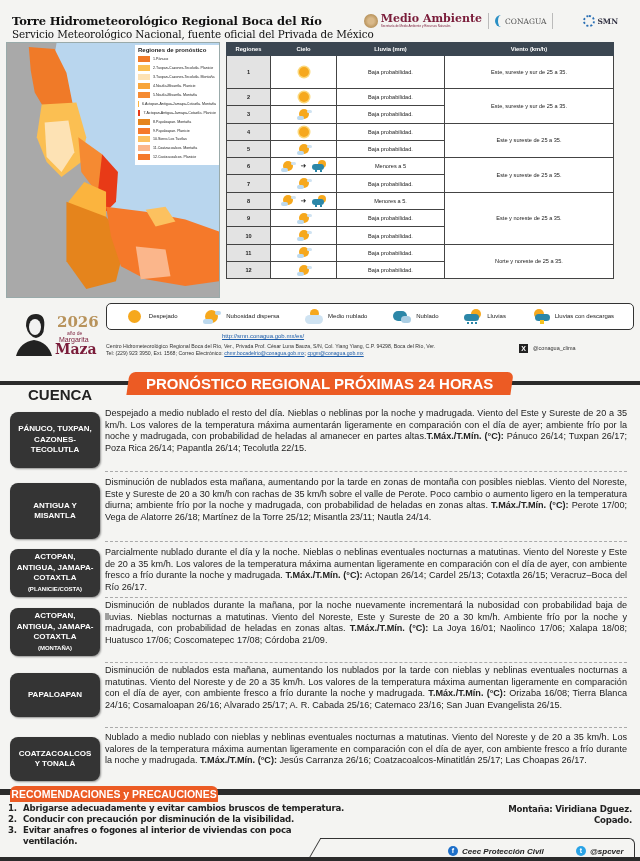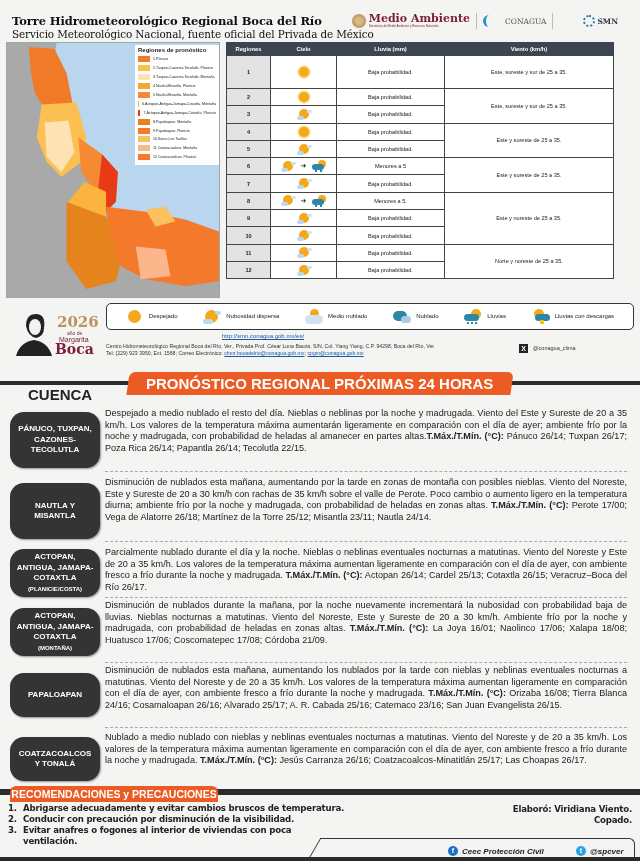--- a/index.html
+++ b/index.html
@@ -9,21 +9,21 @@
   
   .hdr { position: absolute; left: 0; top: 0; width: 640px; height: 42px; }
   .hdr-title { position: absolute; left: 12px; top: 14px; font-family: "DejaVu Serif", "Liberation Serif", serif; font-weight: bold; font-size: 11.5px; color: #111; letter-spacing: -0.1px; }
   .hdr-sub { position: absolute; left: 12px; top: 28px; font-family: "DejaVu Serif", "Liberation Serif", serif; font-size: 10.4px; color: #111; letter-spacing: -0.1px; }
   .logos { position: absolute; right: 22px; top: 10px; height: 22px; display: flex; align-items: center; gap: 6px; }
   .logo-ma { display: flex; align-items: center; gap: 3px; }
   .logo-ma .seal { width: 14px; height: 14px; border-radius: 50%; background: radial-gradient(circle, #d9b98a 30%, #b8935c 70%); }
   .logo-ma .txt { font-family: "DejaVu Serif", serif; font-weight: bold; font-size: 11px; color: #7a1c3a; line-height: 10px; }
   .logo-ma .tiny { font-size: 3px; color: #7a1c3a; line-height: 4px; }
   .sep { width: 1px; height: 16px; background: #bbb; }
-  .logo-con { display: flex; align-items: center; gap: 14px; font-family: "DejaVu Serif", serif; font-size: 7.5px; color: #555; }
+  .logo-con { display: flex; align-items: center; gap: 2px; font-family: "DejaVu Serif", serif; font-size: 7.5px; color: #555; }
   .logo-con .mark { width: 8px; height: 12px; border-left: 3px solid #2a8fc4; border-radius: 6px 0 0 6px; }
   .logo-smn { display: flex; align-items: center; gap: 2px; font-family: "DejaVu Serif", serif; font-size: 7.5px; color: #334; font-weight: bold; padding-left: 24px; }
   .logo-smn .mark { width: 12px; height: 12px; border-radius: 50%; border: 2px dotted #2a6fb4; }
 
   
   .map { position: absolute; left: 6px; top: 42px; width: 214px; height: 256px; background: #b9d6ee; border: 1px solid #9aa; overflow: hidden; }
   .map .land { position: absolute; left: 0; top: 0; width: 100%; height: 100%; }
   .legend-box { position: absolute; left: 128px; top: 2px; width: 84px; height: 120px; background: #fff; padding: 2px 3px; }
   .legend-box .lt { font-size: 6px; font-weight: bold; margin-bottom: 2px; }
   .legend-box .li { display: flex; align-items: center; gap: 3px; height: 8.9px; }
@@ -70,21 +70,21 @@
   .addr a { color: #1a5aa8; text-decoration: underline; }
   .xlogo { position: absolute; left: 519px; top: 344px; width: 9px; height: 9px; background: #222; color: #fff; font-size: 7px; text-align: center; line-height: 9px; font-weight: bold; }
   .xhandle { position: absolute; left: 533px; top: 345px; font-size: 5.5px; color: #333; }
 
   
   .bar { position: absolute; left: 0; height: 4px; background: #2b2b2b; }
   .banner { position: absolute; background: #ec5b24; color: #fff; font-weight: bold; text-align: center; border-radius: 6px 6px 0 0; }
   .banner.main { left: 128px; top: 372px; width: 384px; height: 23px; font-size: 15px; line-height: 23px; transform: skewX(-8deg); }
   .banner.main span { display: inline-block; transform: skewX(8deg); }
   .cuenca { position: absolute; left: 28px; top: 386px; font-size: 15px; font-weight: bold; color: #222; }
-  .badge { position: absolute; left: 0; width: 90px; background: #343434; color: #fff; border-radius: 14px; display: flex; flex-direction: column; align-items: center; justify-content: center; text-align: center; font-size: 8px; font-weight: bold; line-height: 10.5px; box-shadow: 1px 1px 2px rgba(0,0,0,0.4); }
+  .badge { position: absolute; left: 0; width: 90px; background: #343434; color: #fff; border-radius: 8px; display: flex; flex-direction: column; align-items: center; justify-content: center; text-align: center; font-size: 8px; font-weight: bold; line-height: 10.5px; box-shadow: 1px 1px 2px rgba(0,0,0,0.4); }
   .badge .sm { font-size: 6px; }
   .desc { position: absolute; left: 105px; width: 522px; font-size: 9.1px; line-height: 11.6px; text-align: justify; color: #222; }
   .desc b { font-weight: bold; }
   .dots { position: absolute; left: 105px; width: 522px; height: 0; border-top: 1px dashed #aaa; }
 
   
   .banner.rec { left: 10px; top: 786px; width: 208px; height: 16px; font-size: 10.5px; line-height: 16px; }
   .recs { position: absolute; left: 8px; top: 803px; font-size: 8.6px; font-weight: bold; line-height: 11px; font-family: "DejaVu Sans", sans-serif; letter-spacing: -0.2px; }
   .recs li { list-style: none; display: flex; gap: 4px; }
   .recs li .n { width: 11px; }
@@ -271,21 +271,21 @@
 
 <div class="mm">
   <svg class="portrait" viewBox="0 0 36 44">
     <path d="M10 14 Q10 2 20 2 Q30 2 28 16 Q28 24 20 26 Q12 24 10 14 Z" fill="#222"></path>
     <ellipse cx="19" cy="15" rx="6" ry="8" fill="#f2f2f2"></ellipse>
     <path d="M0 44 Q4 30 18 28 Q32 30 36 44 Z" fill="#222"></path>
   </svg>
   <div class="yr">2026</div>
   <div class="ano">año de</div>
   <div class="mg">Margarita</div>
-  <div class="mz">Boca</div>
+  <div class="mz">Maza</div>
 </div>
 
 <div class="skyleg">
   <div class="it">
     <span class="ico-lg">
         <span class="s" style="left:2px;top:1px;width:13px;height:13px;"></span>
       </span>
     <span class="lbl">Despejado</span>
   </div>
   <div class="it">
@@ -344,21 +344,21 @@
   <span>PÁNUCO, TUXPAN,</span>
   <span>CAZONES-</span>
   <span>TECOLUTLA</span>
 </div>
 <div class="desc" style="top:408px;">
   <span>Despejado a medio nublado el resto del día. Nieblas o neblinas por la noche y madrugada. Viento del Este y Sureste de 20 a 35 km/h. Los valores de la temperatura máxima aumentarán ligeramente en comparación con el día de ayer; ambiente frío por la noche y madrugada, con probabilidad de heladas al amanecer en partes altas.</span><b>T.Máx./T.Mín. (°C):</b> <span>Pánuco 26/14; Tuxpan 26/17; Poza Rica 26/14; Papantla 26/14; Tecolutla 22/15.</span>
 </div>
 <div class="dots" style="top:471px;"></div>
 
 <div class="badge" style="left:10px;top:483px;height:56px;">
-  <span>NAUTLA Y</span>
+  <span>ANTIGUA Y</span>
   <span>MISANTLA</span>
 </div>
 <div class="desc" style="top:477px;">
   <span>Disminución de nublados esta mañana, aumentando por la tarde en zonas de montaña con posibles nieblas. Viento del Noreste, Este y Sureste de 20 a 30 km/h con rachas de 35 km/h sobre el valle de Perote. Poco cambio o aumento ligero en la temperatura diurna; ambiente frío por la noche y madrugada, con probabilidad de heladas en zonas altas. </span><b>T.Máx./T.Mín. (°C):</b> <span>Perote 17/00; Vega de Alatorre 26/18; Martínez de la Torre 25/12; Misantla 23/11; Nautla 24/14.</span>
 </div>
 <div class="dots" style="top:541px;"></div>
 
 <div class="badge" style="left:10px;top:549px;height:48px;">
   <span>ACTOPAN,</span>
   <span>ANTIGUA, JAMAPA-</span>
@@ -411,21 +411,21 @@
   <li>
       <span class="n">3.</span>
       <span>Evitar anafres o fogones al interior de viviendas con poca</span>
     </li>
   <li>
       <span class="n"></span>
       <span>ventilación.</span>
     </li>
 </ul>
 <div class="elab">
-  <div>Elaboró: Viridiana Viento.</div>
+  <div>Montaña: Viridiana Dguez.</div>
   <div>Copado.</div>
 </div>
 <div class="social-box"></div>
 <div class="social" style="left:448px;">
   <span class="ci">f</span>
   <span>Ceec Protección Civil</span>
 </div>
 <div class="social" style="left:576px;">
   <span class="ci tw">t</span>
   <span>@spcver</span>

